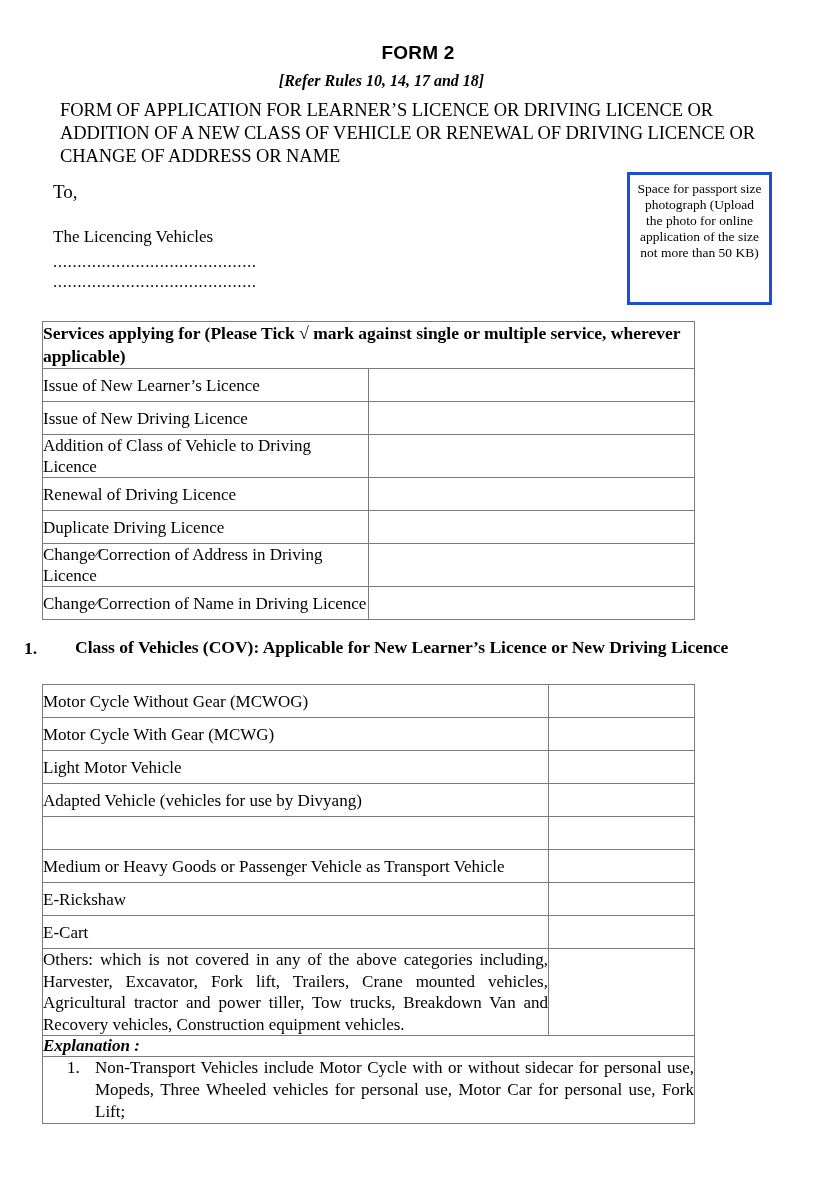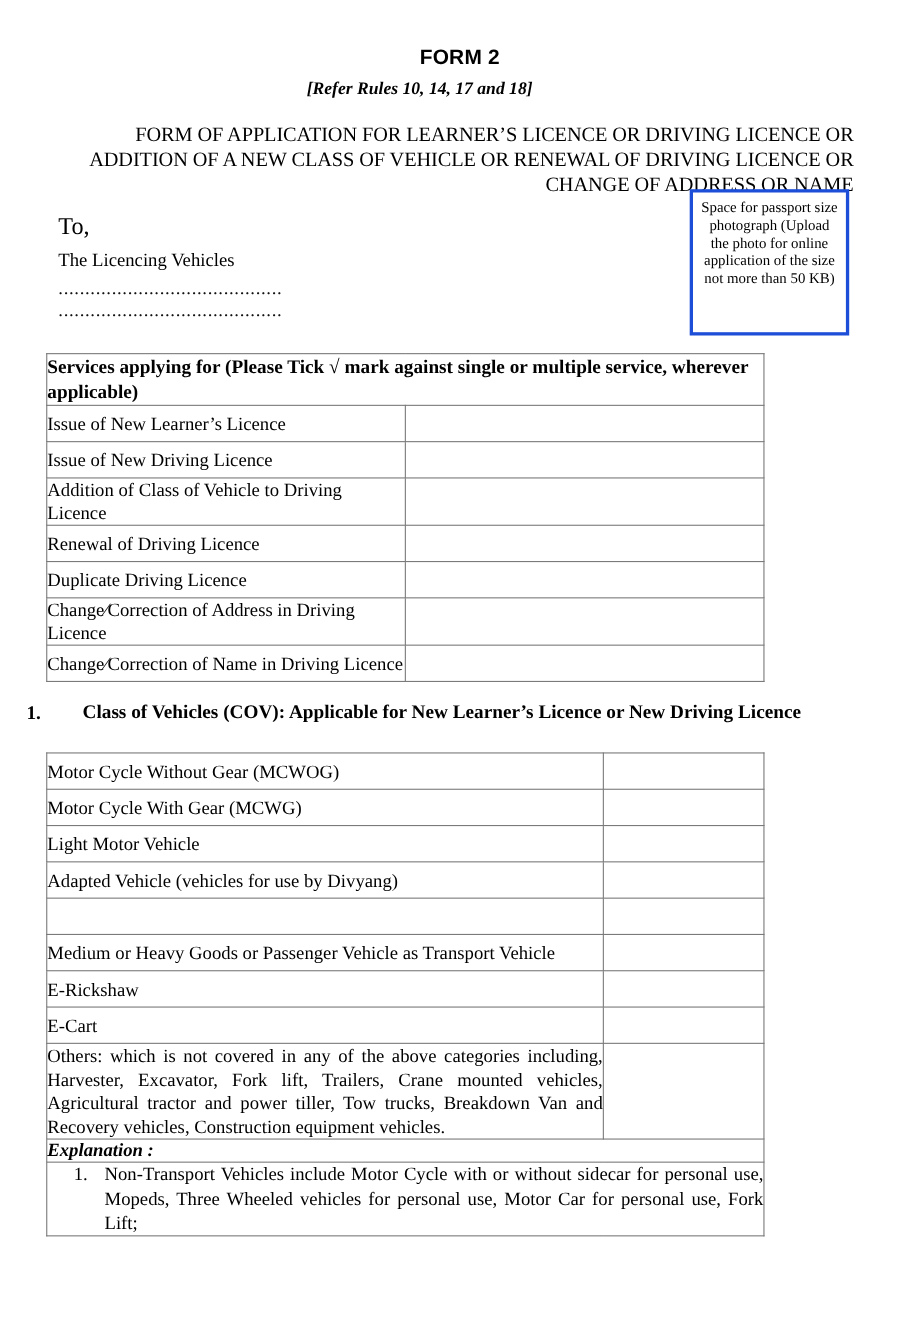--- a/index.html
+++ b/index.html
@@ -41,34 +41,34 @@
     top: 72px;
     width: 763px;
     text-align: center;
     font-style: italic;
     font-weight: bold;
     font-size: 16px;
   }
   .long-title {
     position: absolute;
     left: 60px;
-    top: 112px;
+    top: 99px;
     width: 716px;
-    text-align: right;
+    text-align: left;
     font-size: 18.5px;
     line-height: 23px;
     letter-spacing: -0.1px;
   }
 
   
   .to-line {
     position: absolute;
     left: 53px;
-    top: 193px;
-    font-size: 22px;
+    top: 181px;
+    font-size: 19px;
   }
   .authority-line {
     position: absolute;
     left: 53px;
     top: 227px;
     font-size: 17px;
   }
   .dot-line {
     position: absolute;
     left: 53px;

